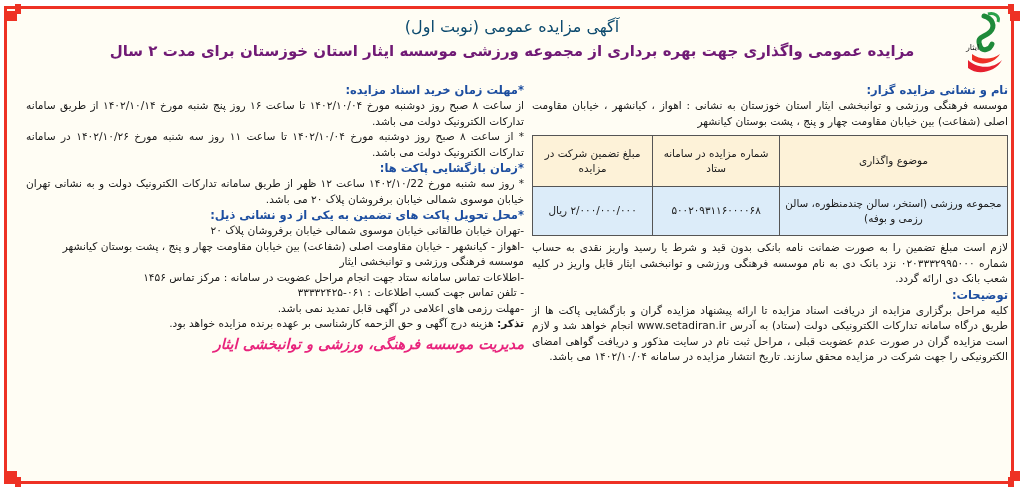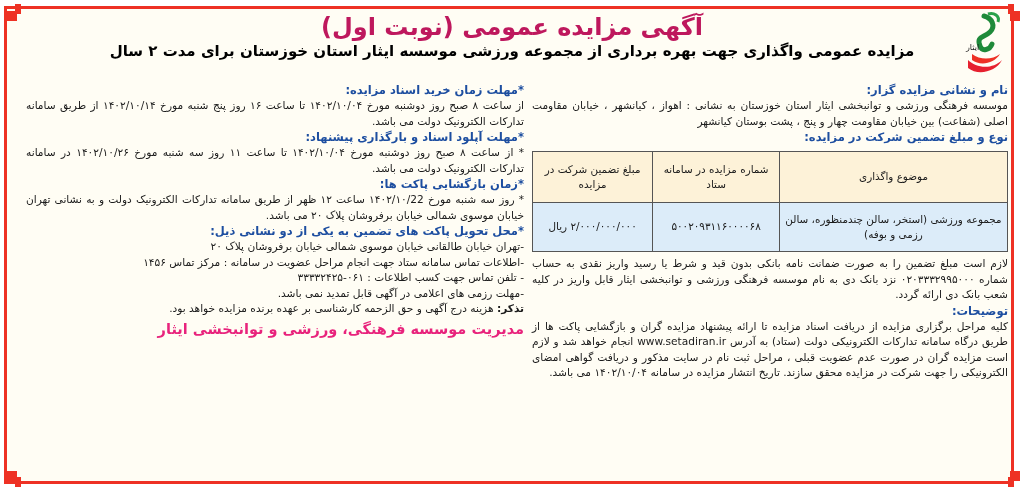--- a/index.html
+++ b/index.html
@@ -9,32 +9,32 @@
   .corner.tl{left:7px;top:11px;}
   .corner.tl2{left:15px;top:4px;width:6px;height:10px;}
   .corner.tr{right:4px;top:11px;}
   .corner.tr2{right:10px;top:4px;width:6px;height:10px;}
   .corner.bl{left:7px;bottom:12px;}
   .corner.bl2{left:15px;bottom:6px;width:6px;height:10px;}
   .corner.br{right:4px;bottom:12px;}
   .corner.br2{right:10px;bottom:6px;width:6px;height:10px;}
   .logo{position:absolute;right:18px;top:10px;width:44px;height:70px;}
   .header{position:absolute;left:70px;right:70px;top:14px;text-align:center;direction:rtl;}
-  .title{color:#be185d;font-weight:bold;font-size:24px;line-height:26px;margin:0;}
-  .subtitle{color:#000000;font-weight:bold;font-size:15px;line-height:22px;margin:0;}
+  .title{color:#0c4a6e;font-weight:normal;font-size:16px;line-height:26px;margin:0;}
+  .subtitle{color:#701a75;font-weight:bold;font-size:15px;line-height:22px;margin:0;}
   .col{position:absolute;direction:rtl;text-align:right;font-size:10.6px;line-height:15.5px;color:#1a1a1a;}
   .col.right{right:16px;left:532px;top:82px;}
   .col.left{right:500px;left:26px;top:82px;}
   .head{color:#1d4ea0;font-weight:bold;font-size:11.5px;line-height:16px;text-align:right;}
   .para{text-align:justify;text-align-last:right;}
   table.auction{width:100%;border-collapse:collapse;margin:6px 0 4px 0;font-size:10.4px;direction:rtl;}
   table.auction td,table.auction th{border:1px solid #555;text-align:center;padding:2px 4px;}
   table.auction th{background:#fdf2d8;font-weight:normal;height:46px;}
   table.auction td{background:#dcecf9;height:44px;}
-  .footer-sign{color:#e8237c;font-weight:bold;font-size:14.5px;line-height:20px;margin-top:2px;}
+  .footer-sign{color:#e8237c;font-weight:bold;font-size:14.5px;line-height:20px;margin-top:2px;font-style:italic;}
   .bold{font-weight:bold;}
 </style>
 </head>
 <body>
 
 <div class="frame"></div>
 <div class="corner tl"></div>
 <div class="corner tl2"></div>
 <div class="corner tr"></div>
 <div class="corner tr2"></div>
@@ -54,21 +54,20 @@
 </div>
 
 <div class="header">
   <div class="title">آگهی مزایده عمومی (نوبت اول)</div>
   <div class="subtitle">مزایده عمومی واگذاری جهت بهره برداری از مجموعه ورزشی موسسه ایثار استان خوزستان برای مدت ۲ سال</div>
 </div>
 
 <div class="col right">
   <div class="head">نام و نشانی مزایده گزار:</div>
   <div class="para">موسسه فرهنگی ورزشی و توانبخشی ایثار استان خوزستان به نشانی : اهواز ، کیانشهر ، خیابان مقاومت اصلی (شفاعت) بین خیابان مقاومت چهار و پنج ، پشت بوستان کیانشهر</div>
-  <div class="head">نوع و مبلغ تضمین شرکت در مزایده:</div>
   <table class="auction">
     <tbody>
         <tr>
       <th>موضوع واگذاری</th>
       <th>شماره مزایده در سامانه ستاد</th>
       <th>مبلغ تضمین شرکت در مزایده</th>
     </tr>
     <tr>
       <td>مجموعه ورزشی (استخر، سالن چندمنظوره، سالن رزمی و بوفه)</td>
       <td>۵۰۰۲۰۹۳۱۱۶۰۰۰۰۶۸</td>
@@ -77,26 +76,26 @@
   </tbody>
     </table>
   <div class="para">لازم است مبلغ تضمین را به صورت ضمانت نامه بانکی بدون قید و شرط یا رسید واریز نقدی به حساب شماره ۰۲۰۳۳۳۲۹۹۵۰۰۰ نزد بانک دی به نام موسسه فرهنگی ورزشی و توانبخشی ایثار قابل واریز در کلیه شعب بانک دی ارائه گردد.</div>
   <div class="head">توضیحات:</div>
   <div class="para">کلیه مراحل برگزاری مزایده از دریافت اسناد مزایده تا ارائه پیشنهاد مزایده گران و بازگشایی پاکت ها از طریق درگاه سامانه تدارکات الکترونیکی دولت (ستاد) به آدرس www.setadiran.ir انجام خواهد شد و لازم است مزایده گران در صورت عدم عضویت قبلی ، مراحل ثبت نام در سایت مذکور و دریافت گواهی امضای الکترونیکی را جهت شرکت در مزایده محقق سازند. تاریخ انتشار مزایده در سامانه ۱۴۰۲/۱۰/۰۴ می باشد.</div>
 </div>
 
 <div class="col left">
   <div class="head">*مهلت زمان خرید اسناد مزایده:</div>
   <div class="para">از ساعت ۸ صبح روز دوشنبه مورخ ۱۴۰۲/۱۰/۰۴ تا ساعت ۱۶ روز پنج شنبه مورخ ۱۴۰۲/۱۰/۱۴ از طریق سامانه تدارکات الکترونیک دولت می باشد.</div>
-  <div class="head">*مهلت آپلود اسناد و بارگذاری پیشنهاد:</div>
   <div class="para">* از ساعت ۸ صبح روز دوشنبه مورخ ۱۴۰۲/۱۰/۰۴ تا ساعت ۱۱ روز سه شنبه مورخ ۱۴۰۲/۱۰/۲۶ در سامانه تدارکات الکترونیک دولت می باشد.</div>
   <div class="head">*زمان بازگشایی پاکت ها:</div>
   <div class="para">* روز سه شنبه مورخ ۱۴۰۲/۱۰/22 ساعت ۱۲ ظهر از طریق سامانه تدارکات الکترونیک دولت و به نشانی تهران خیابان موسوی شمالی خیابان برفروشان پلاک ۲۰ می باشد.</div>
   <div class="head">*محل تحویل پاکت های تضمین به یکی از دو نشانی ذیل:</div>
   <div>-تهران خیابان طالقانی خیابان موسوی شمالی خیابان برفروشان پلاک ۲۰</div>
+  <div>-اهواز - کیانشهر - خیابان مقاومت اصلی (شفاعت) بین خیابان مقاومت چهار و پنج ، پشت بوستان کیانشهر موسسه فرهنگی ورزشی و توانبخشی ایثار</div>
   <div>-اطلاعات تماس سامانه ستاد جهت انجام مراحل عضویت در سامانه : مرکز تماس ۱۴۵۶</div>
   <div>- تلفن تماس جهت کسب اطلاعات : ۰۶۱-۳۳۳۳۲۴۲۵</div>
   <div>-مهلت رزمی های اعلامی در آگهی قابل تمدید نمی باشد.</div>
   <div>
     <span class="bold">تذکر:</span>
     <span>هزینه درج آگهی و حق الزحمه کارشناسی بر عهده برنده مزایده خواهد بود.</span>
   </div>
   <div class="footer-sign">مدیریت موسسه فرهنگی، ورزشی و توانبخشی ایثار</div>
 </div>
 

